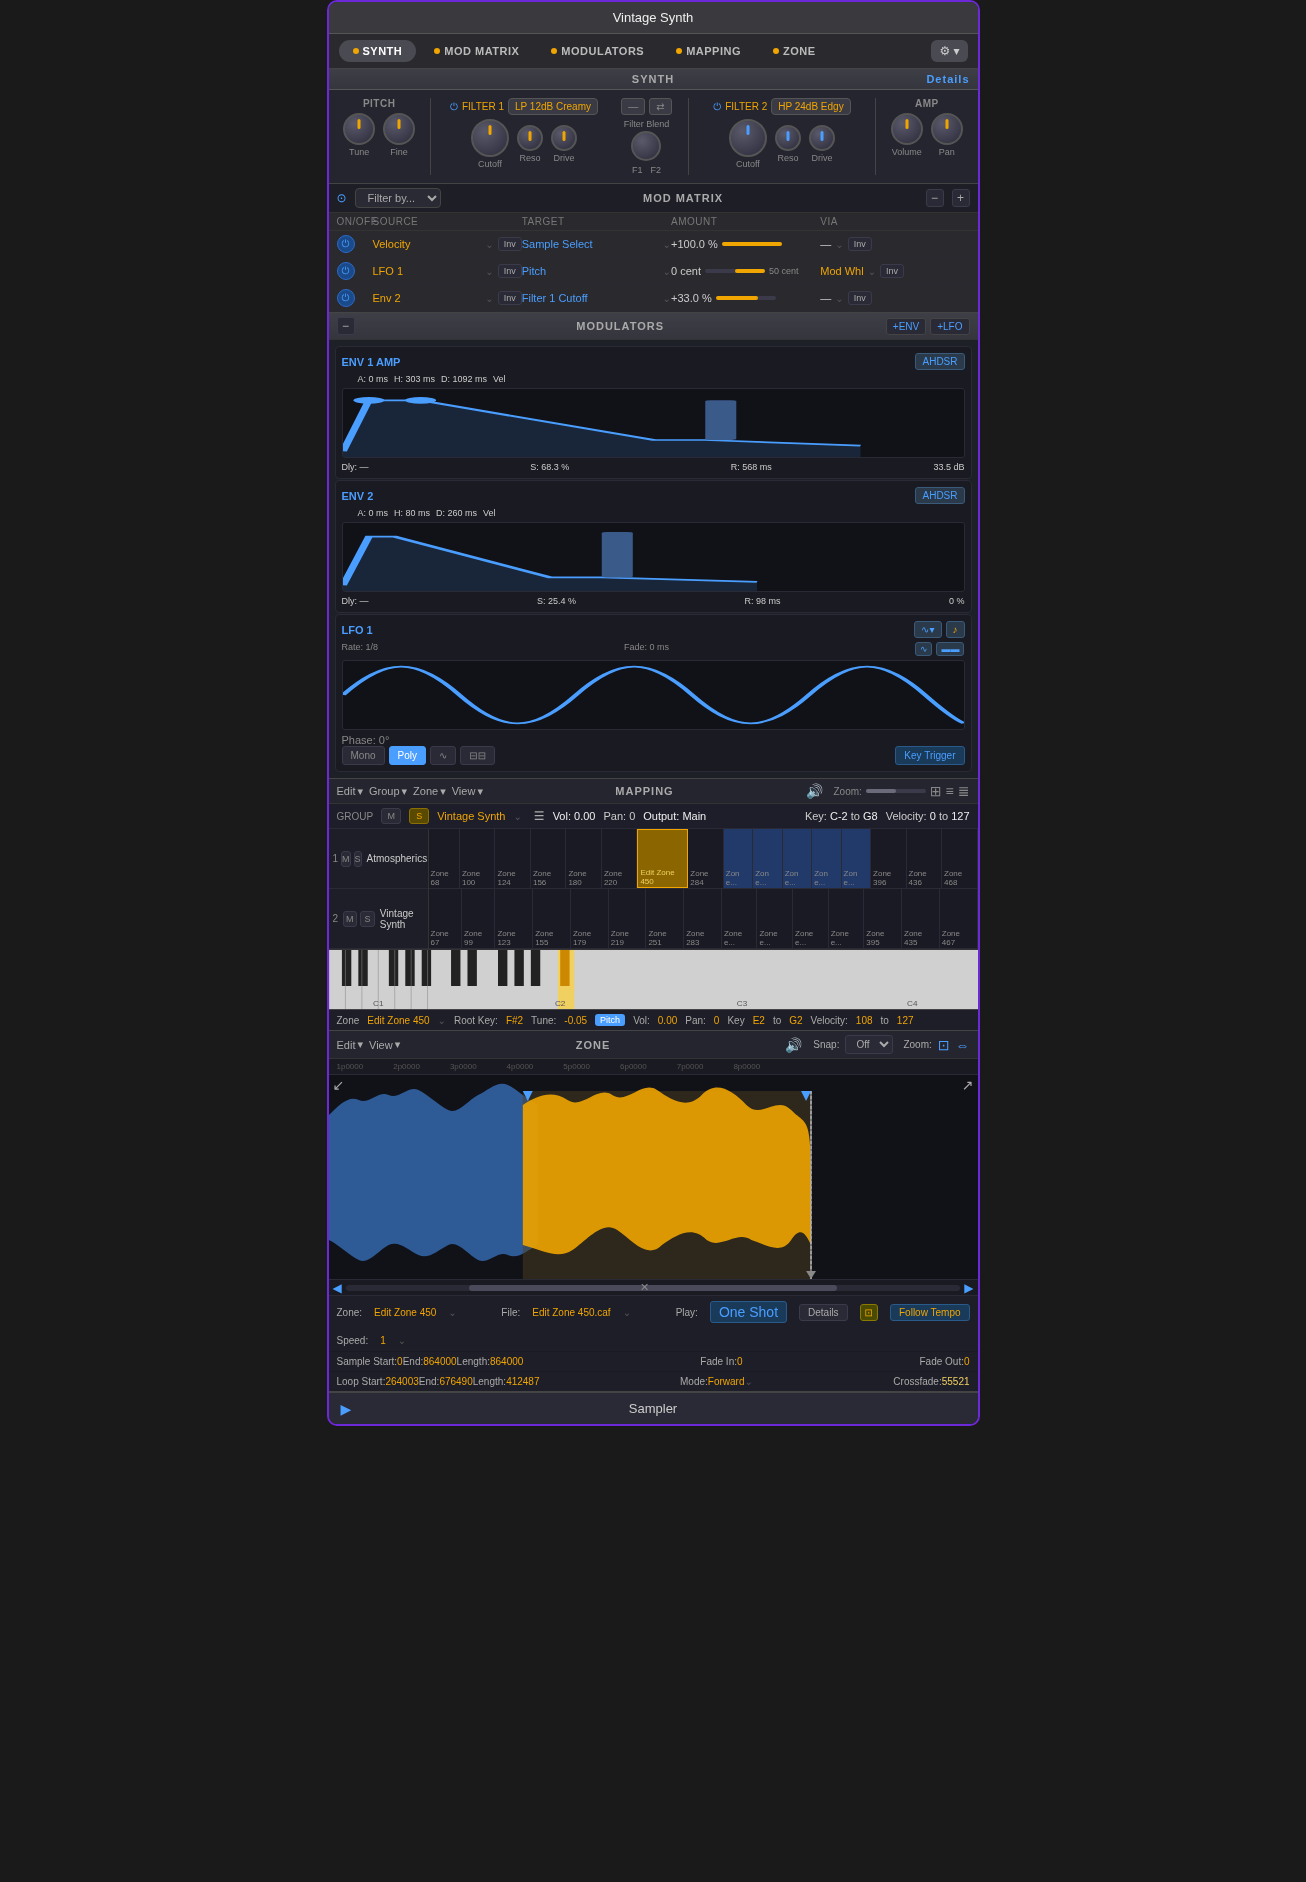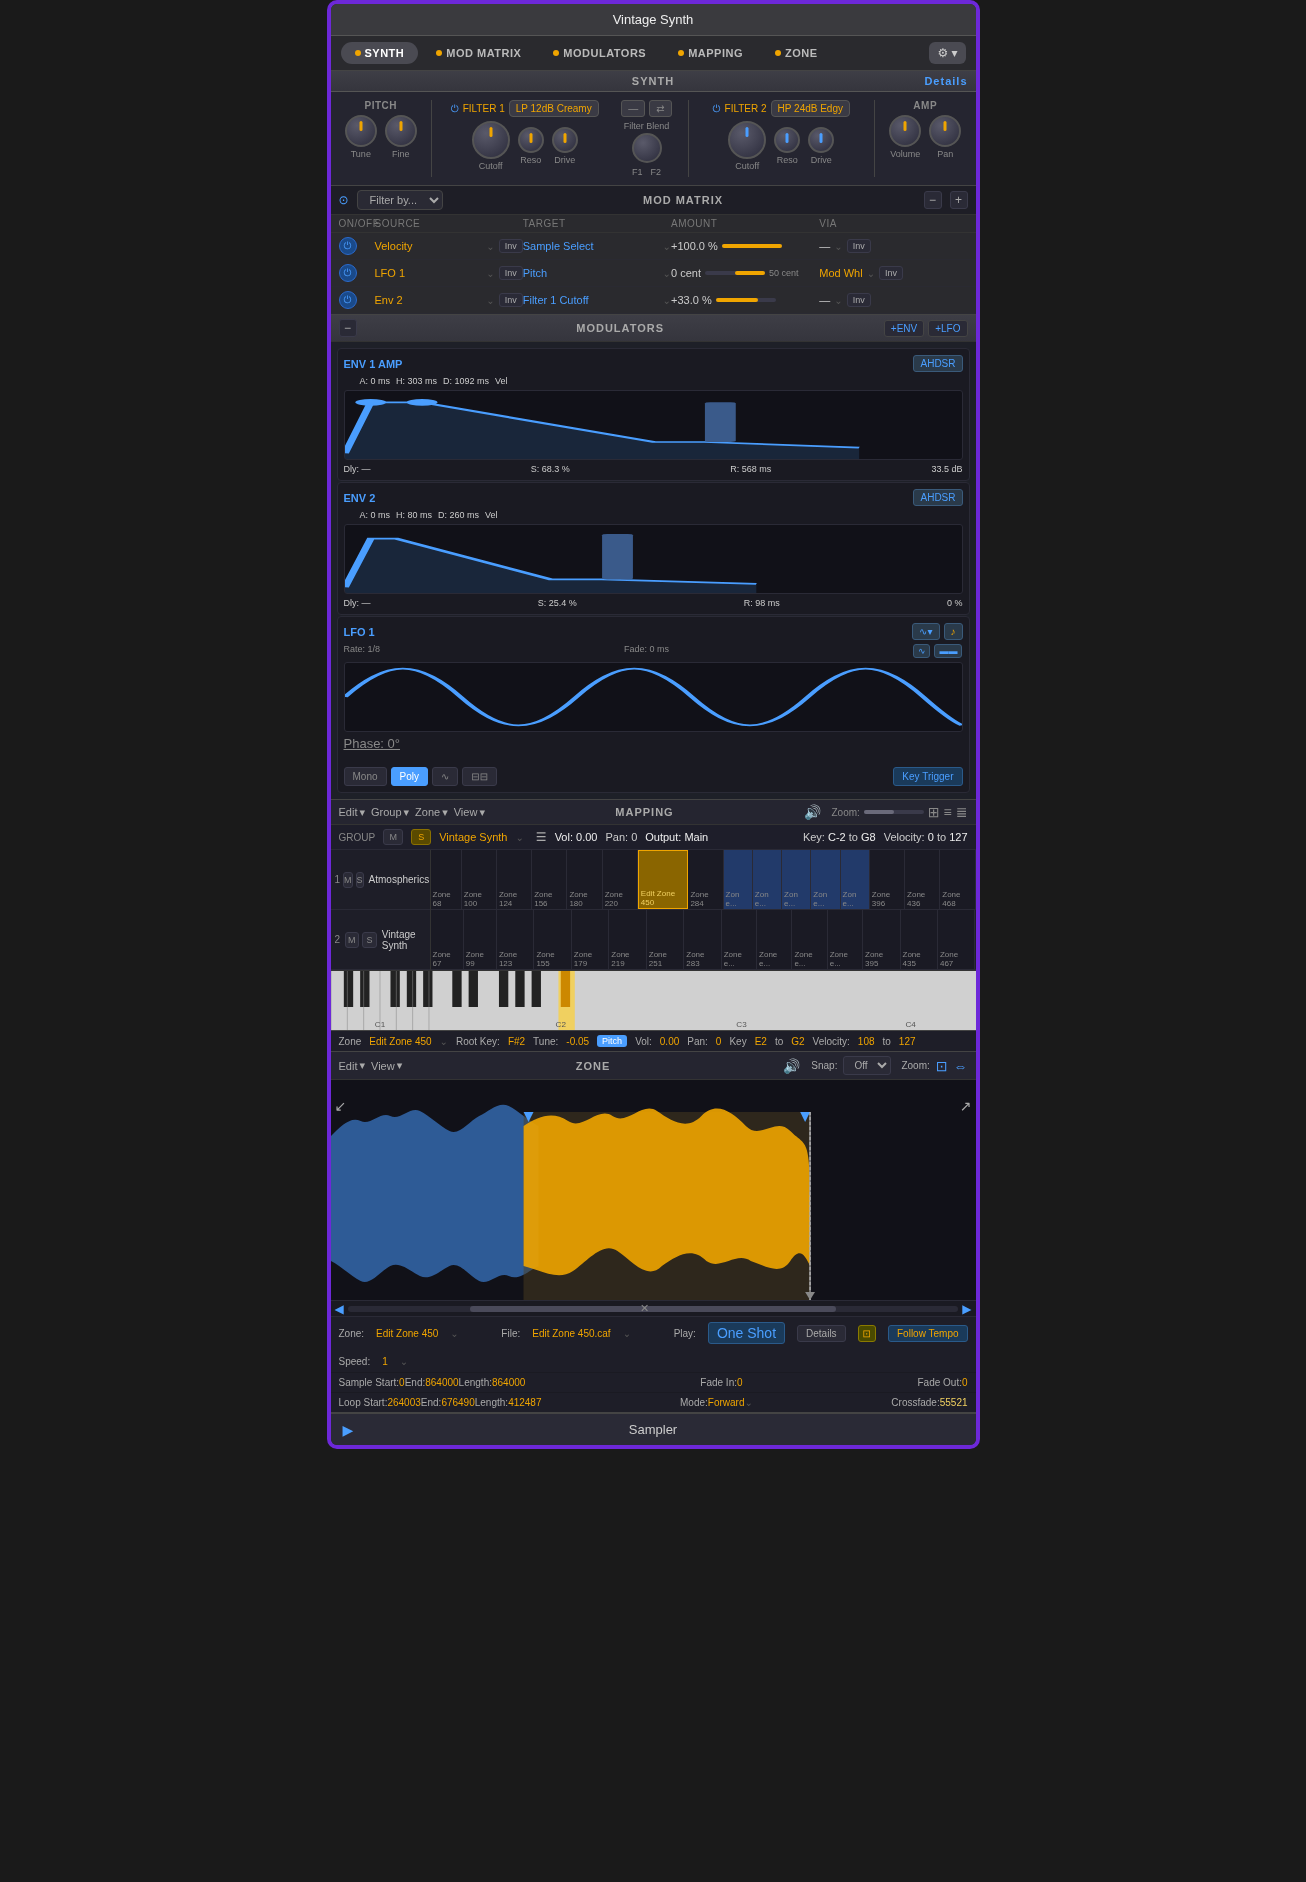--- a/index.html
+++ b/index.html
@@ -8,21 +8,21 @@
       font-family: -apple-system, BlinkMacSystemFont, 'Helvetica Neue', Arial, sans-serif;
       color: #ccc;
       width: 653px;
       margin: 0 auto;
       font-size: 11px;
     }
     .window {
       background: #2a2a2e;
       border-radius: 10px;
       overflow: hidden;
-      border: 4px solid #6d28d9;
+      border: 2px solid #6d28d9;
     }
     .title-bar {
       background: #3a3a3e;
       text-align: center;
       padding: 8px;
       font-size: 13px;
       color: #eee;
       font-weight: 500;
       border-bottom: 1px solid #555;
     }
@@ -1039,21 +1039,21 @@
           <div style="display:flex;gap:4px;">
             <div class="env-type-btn" style="font-size:9px;padding:1px 4px;">∿</div>
             <div class="env-type-btn" style="font-size:9px;padding:1px 4px;">▬▬</div>
           </div>
         </div>
         <div class="lfo-wave-graph">
           <svg viewBox="0 0 160 60" preserveAspectRatio="none">
             <path d="M0,30 C5,15 10,5 15,5 C20,5 25,15 30,30 C35,45 40,55 45,55 C50,55 55,45 60,30 C65,15 70,5 75,5 C80,5 85,15 90,30 C95,45 100,55 105,55 C110,55 115,45 120,30 C125,15 130,5 135,5 C140,5 145,15 150,30 C155,45 158,52 160,55" fill="none" stroke="#4a9eff" stroke-width="1.5"></path>
           </svg>
         </div>
-        <div style="font-size:13px;color:#888;margin-bottom:16px;text-decoration:underline;">Phase: 0°</div>
+        <div style="font-size:11px;color:#888;margin-bottom:0;">Phase: 0°</div>
         <div class="lfo-buttons">
           <div class="lfo-btn">Mono</div>
           <div class="lfo-btn active">Poly</div>
           <div class="lfo-btn">∿</div>
           <div class="lfo-btn">⊟⊟</div>
           <div class="lfo-btn key-trigger">Key Trigger</div>
         </div>
       </div>
     </div>
   </div>
@@ -1295,20 +1295,30 @@
       <span style="color:#aaa;font-size:10px;">Snap:</span>
       <select class="snap-select">
         <option>Off</option>
       </select>
       <span style="color:#aaa;font-size:10px;margin-left:4px;">Zoom:</span>
       <span style="color:#4a9eff;font-size:14px;cursor:pointer;">⊡</span>
       <span style="color:#4a9eff;font-size:14px;cursor:pointer;">⇔</span>
     </div>
 
     <div class="waveform-container">
+      <div class="waveform-ruler">
+        <span style="margin-right:30px;">1p0000</span>
+        <span style="margin-right:30px;">2p0000</span>
+        <span style="margin-right:30px;">3p0000</span>
+        <span style="margin-right:30px;">4p0000</span>
+        <span style="margin-right:30px;">5p0000</span>
+        <span style="margin-right:30px;">6p0000</span>
+        <span style="margin-right:30px;">7p0000</span>
+        <span>8p0000</span>
+      </div>
 
       <svg width="100%" height="204" style="position:absolute;top:16px;left:0;" viewBox="0 0 653 204" preserveAspectRatio="none">
 
         <path d="M0,102 L0,40 C10,30 20,20 30,25 C40,30 50,15 60,20 C70,25 80,10 90,15 C100,20 110,30 120,35 C130,40 140,25 150,20 C160,15 170,5 180,10 C190,15 200,25 210,30 L210,102 L210,170 C200,175 190,185 180,180 C170,175 160,190 150,185 C140,180 130,165 120,170 C110,175 100,185 90,180 C80,175 70,165 60,170 C50,175 40,190 30,185 C20,180 10,170 0,165 Z" fill="#3a7acc" opacity="0.7"></path>
 
         <rect x="195" y="16" width="290" height="188" fill="rgba(240,165,0,0.15)"></rect>
 
         <rect x="195" y="16" width="290" height="188" fill="rgba(40,40,40,0.4)"></rect>
 
         <path d="M195,102 L195,30 C210,20 225,15 240,25 C255,35 270,10 285,20 C300,30 315,5 330,15 C345,25 360,35 375,20 C390,5 405,15 420,30 C435,45 450,20 465,35 C480,50 485,40 485,102 L485,170 C480,160 475,150 465,165 C455,180 440,170 425,165 C410,155 395,175 380,165 C365,150 350,160 335,170 C320,185 305,165 290,155 C275,145 260,165 245,175 C230,185 215,175 195,170 Z" fill="#f0a500" opacity="0.9"></path>

